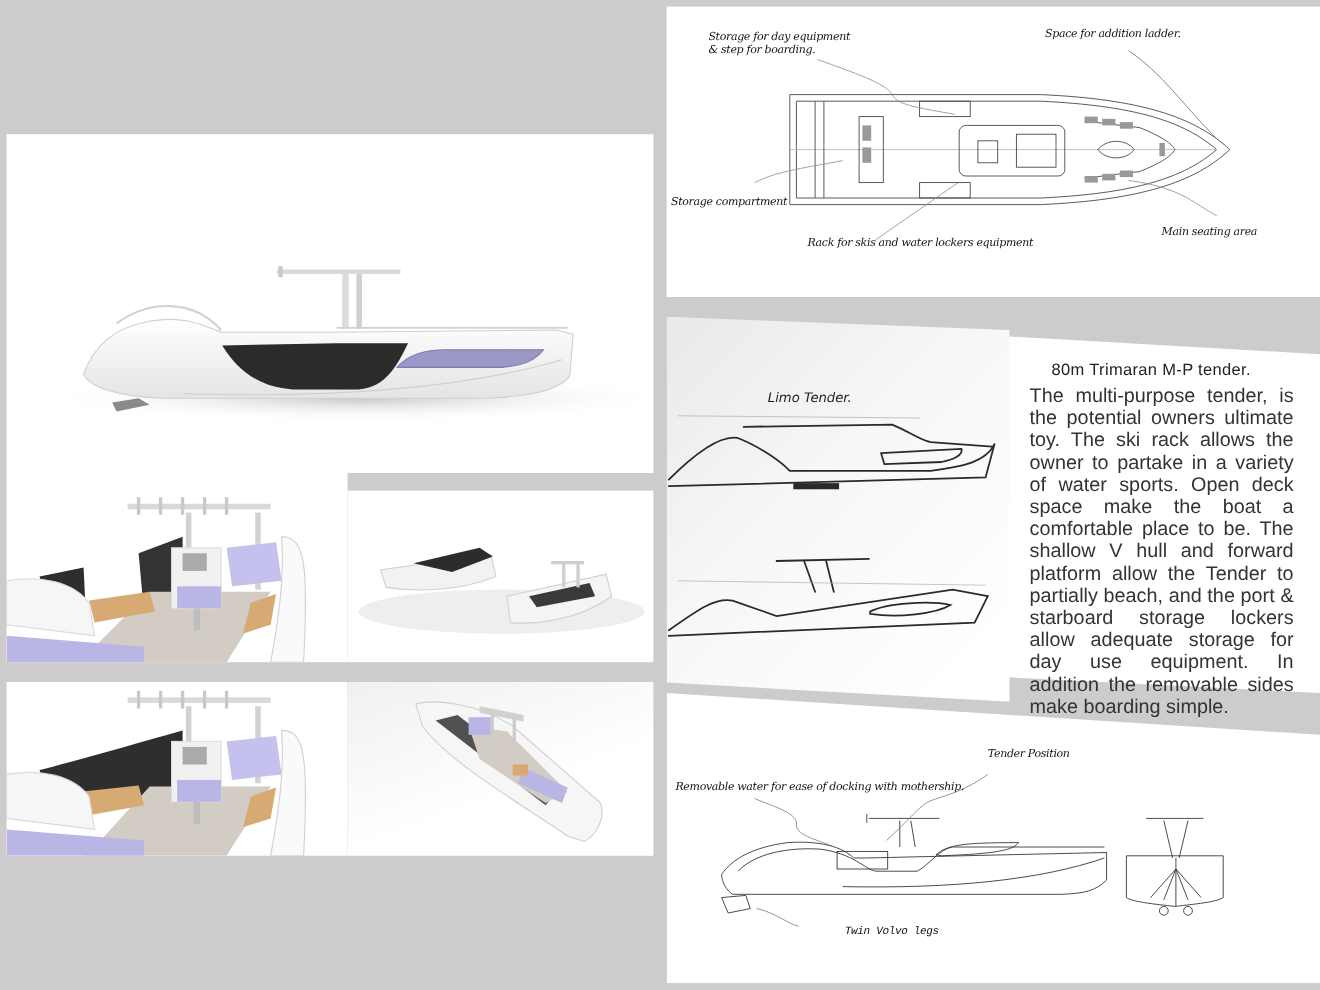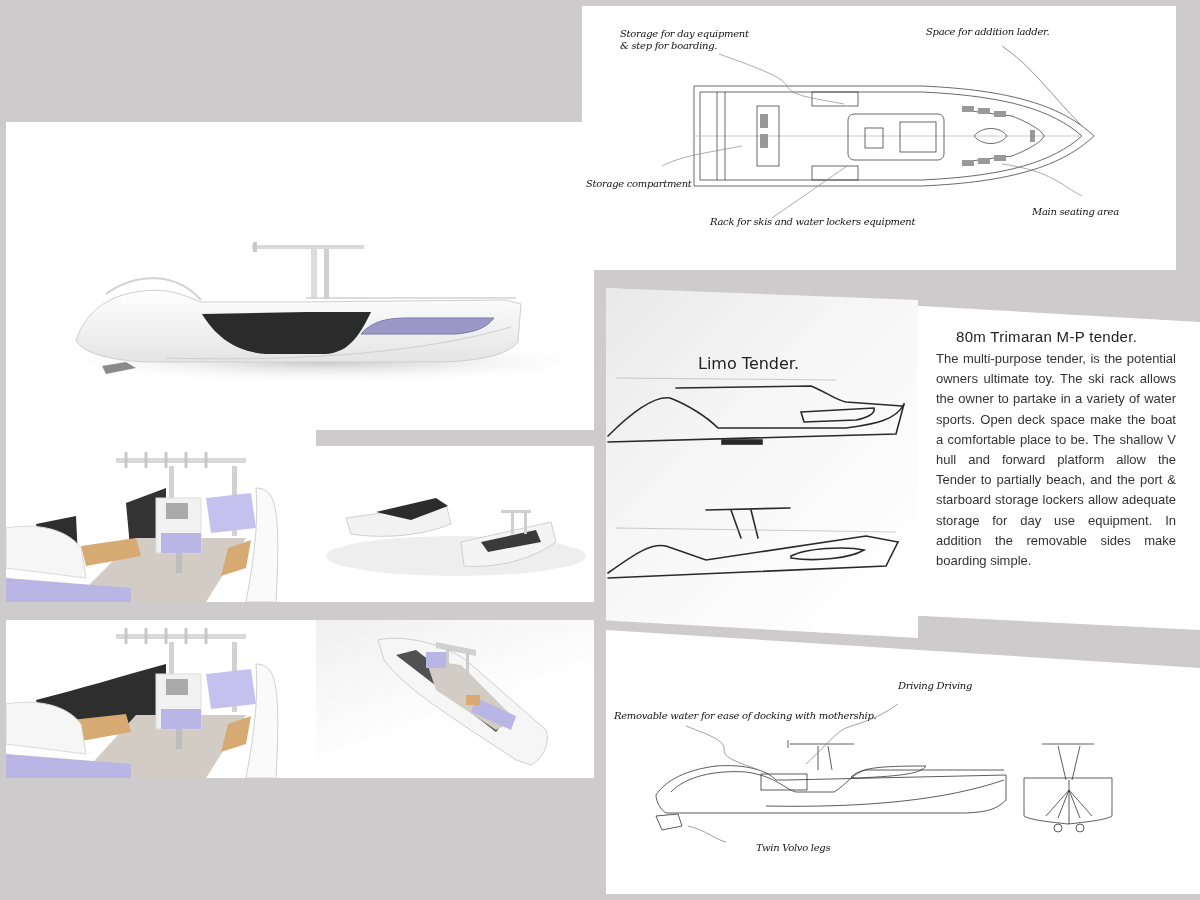--- a/index.html
+++ b/index.html
@@ -1,21 +1,21 @@
 <!DOCTYPE html>
 <html><head>
 <meta charset="utf-8">
 <style>
   html,body{margin:0;padding:0;}
   body{width:1200px;height:900px;background:#cdcbcc;position:relative;overflow:hidden;font-family:"DejaVu Sans",sans-serif;}
   .abs{position:absolute;}
   .white{background:#fff;}
   .hand{font-family:"DejaVu Serif",serif;font-style:italic;color:#111;font-size:10px;letter-spacing:-0.3px;white-space:nowrap;}
   .desc-title{font-family:"Liberation Sans",sans-serif;font-size:15px;color:#222;letter-spacing:0.3px;}
-  .desc-body{font-family:"Liberation Sans",sans-serif;font-size:13px;line-height:20.2px;color:#333;text-align:justify;text-align-last:left;}
+  .desc-body{font-family:"Liberation Sans",sans-serif;font-size:18px;line-height:20.2px;color:#333;text-align:justify;text-align-last:left;}
   .sig{font-family:"DejaVu Serif",serif;font-style:italic;color:#fff;font-size:13px;letter-spacing:1px;margin-top:48px;}
   svg{display:block;}
 </style>
 </head>
 <body>
 
 <div class="abs white" style="left:6px;top:122px;width:588px;height:308px;">
   <svg width="588" height="308" viewBox="0 0 588 308">
     <defs>
       <linearGradient id="hullg" x1="0" y1="0" x2="0" y2="1">
@@ -133,21 +133,21 @@
     <path d="M160 78 L 200 96 L 195 110 L 155 92 Z" fill="#b9b6e6"></path>
     <rect x="150" y="75" width="14" height="10" fill="#d6aa72"></rect>
     <path d="M120 22 L 160 30 L 160 36 L 120 28 Z" fill="#d0d0d0"></path>
     <rect x="130" y="28" width="3" height="40" fill="#cccccc"></rect>
     <rect x="150" y="32" width="3" height="40" fill="#cccccc"></rect>
   </svg>
 </div>
 
 <div class="abs sig" style="left:12px;top:870px;">Alexander Fogg</div>
 
-<div class="abs white" style="left:582px;top:6px;width:594px;height:264px;">
+<div class="abs white" style="left:606px;top:6px;width:594px;height:264px;">
   <svg width="594" height="264" viewBox="0 0 594 264" style="position:absolute;left:0;top:0;">
     <g fill="none" stroke="#444" stroke-width="0.8">
 
       <path d="M112 80 L 340 80 C 430 84, 480 100, 512 130 C 480 160, 430 176, 340 180 L 112 180 Z"></path>
       <path d="M118 86 L 340 86 C 425 90, 470 104, 500 130 C 470 156, 425 170, 340 174 L 118 174 Z"></path>
       <line x1="112" y1="130" x2="500" y2="130" stroke="#bbb"></line>
       <line x1="135" y1="86" x2="135" y2="174"></line>
       <line x1="143" y1="86" x2="143" y2="174"></line>
 
       <rect x="175" y="100" width="22" height="60"></rect>
@@ -211,21 +211,21 @@
         <path d="M145 222 L 152 250"></path>
       <path d="M2 285 C 30 265, 45 255, 60 258 L 100 272 L 260 248 L 292 254"></path>
       <path d="M2 290 L 280 278 L 292 254"></path>
       <path d="M185 268 C 200 260, 240 258, 258 262 C 245 270, 210 274, 185 270 Z"></path>
     </g>
     <g stroke="#aaa" stroke-width="0.6">
         <line x1="10" y1="90" x2="230" y2="92"></line>
         <line x1="10" y1="240" x2="290" y2="244"></line>
       </g>
   </svg>
-  <div class="abs" style="left:92px;top:66px;font-family:'DejaVu Sans',sans-serif;font-size:16px;color:#222;">Limo Tender.</div>
+  <div class="abs" style="left:92px;top:66px;font-family:'DejaVu Sans',sans-serif;font-size:12px;color:#222;font-style:italic;">Limo Tender.</div>
 </div>
 
 <div class="abs" style="left:936px;top:328px;width:240px;">
   <div class="desc-title" style="margin-left:20px;margin-bottom:4px;">80m Trimaran M-P tender.</div>
   <div class="desc-body">The multi-purpose tender, is the potential owners ultimate toy. The ski rack allows the owner to partake in a variety of water sports. Open deck space make the boat a comfortable place to be. The shallow V hull and forward platform allow the Tender to partially beach, and the port &amp; starboard storage lockers allow adequate storage for day use equipment. In addition the removable sides make boarding simple.</div>
 </div>
 
 <div class="abs white" style="left:606px;top:630px;width:594px;height:264px;clip-path:polygon(0 0,100% 38px,100% 100%,0 100%);">
   <svg width="594" height="264" viewBox="0 0 594 264">
     <g fill="none" stroke="#333" stroke-width="0.8">
@@ -254,16 +254,16 @@
       <path d="M463 150 L 463 194"></path>
       <circle cx="452" cy="198" r="4"></circle>
         <circle cx="474" cy="198" r="4"></circle>
     </g>
     <g fill="none" stroke="#777" stroke-width="0.7">
       <path d="M80 96 C 100 104, 120 110, 118 120 C 118 130, 140 134, 152 140"></path>
       <path d="M292 74 C 270 90, 250 94, 240 98 C 230 102, 220 116, 200 134"></path>
       <path d="M82 196 C 100 200, 110 210, 120 212"></path>
     </g>
   </svg>
-  <div class="abs hand" style="left:292px;top:50px;">Driving Driving</div>
+  <div class="abs hand" style="left:292px;top:50px;">Tender Position</div>
   <div class="abs hand" style="left:8px;top:80px;">Removable water for ease of docking with mothership.</div>
-  <div class="abs hand" style="left:150px;top:212px;">Twin Volvo legs</div>
+  <div class="abs hand" style="left:162px;top:212px;font-family:Liberation Mono, monospace;">Twin Volvo legs</div>
 </div>
 
 </body></html>

